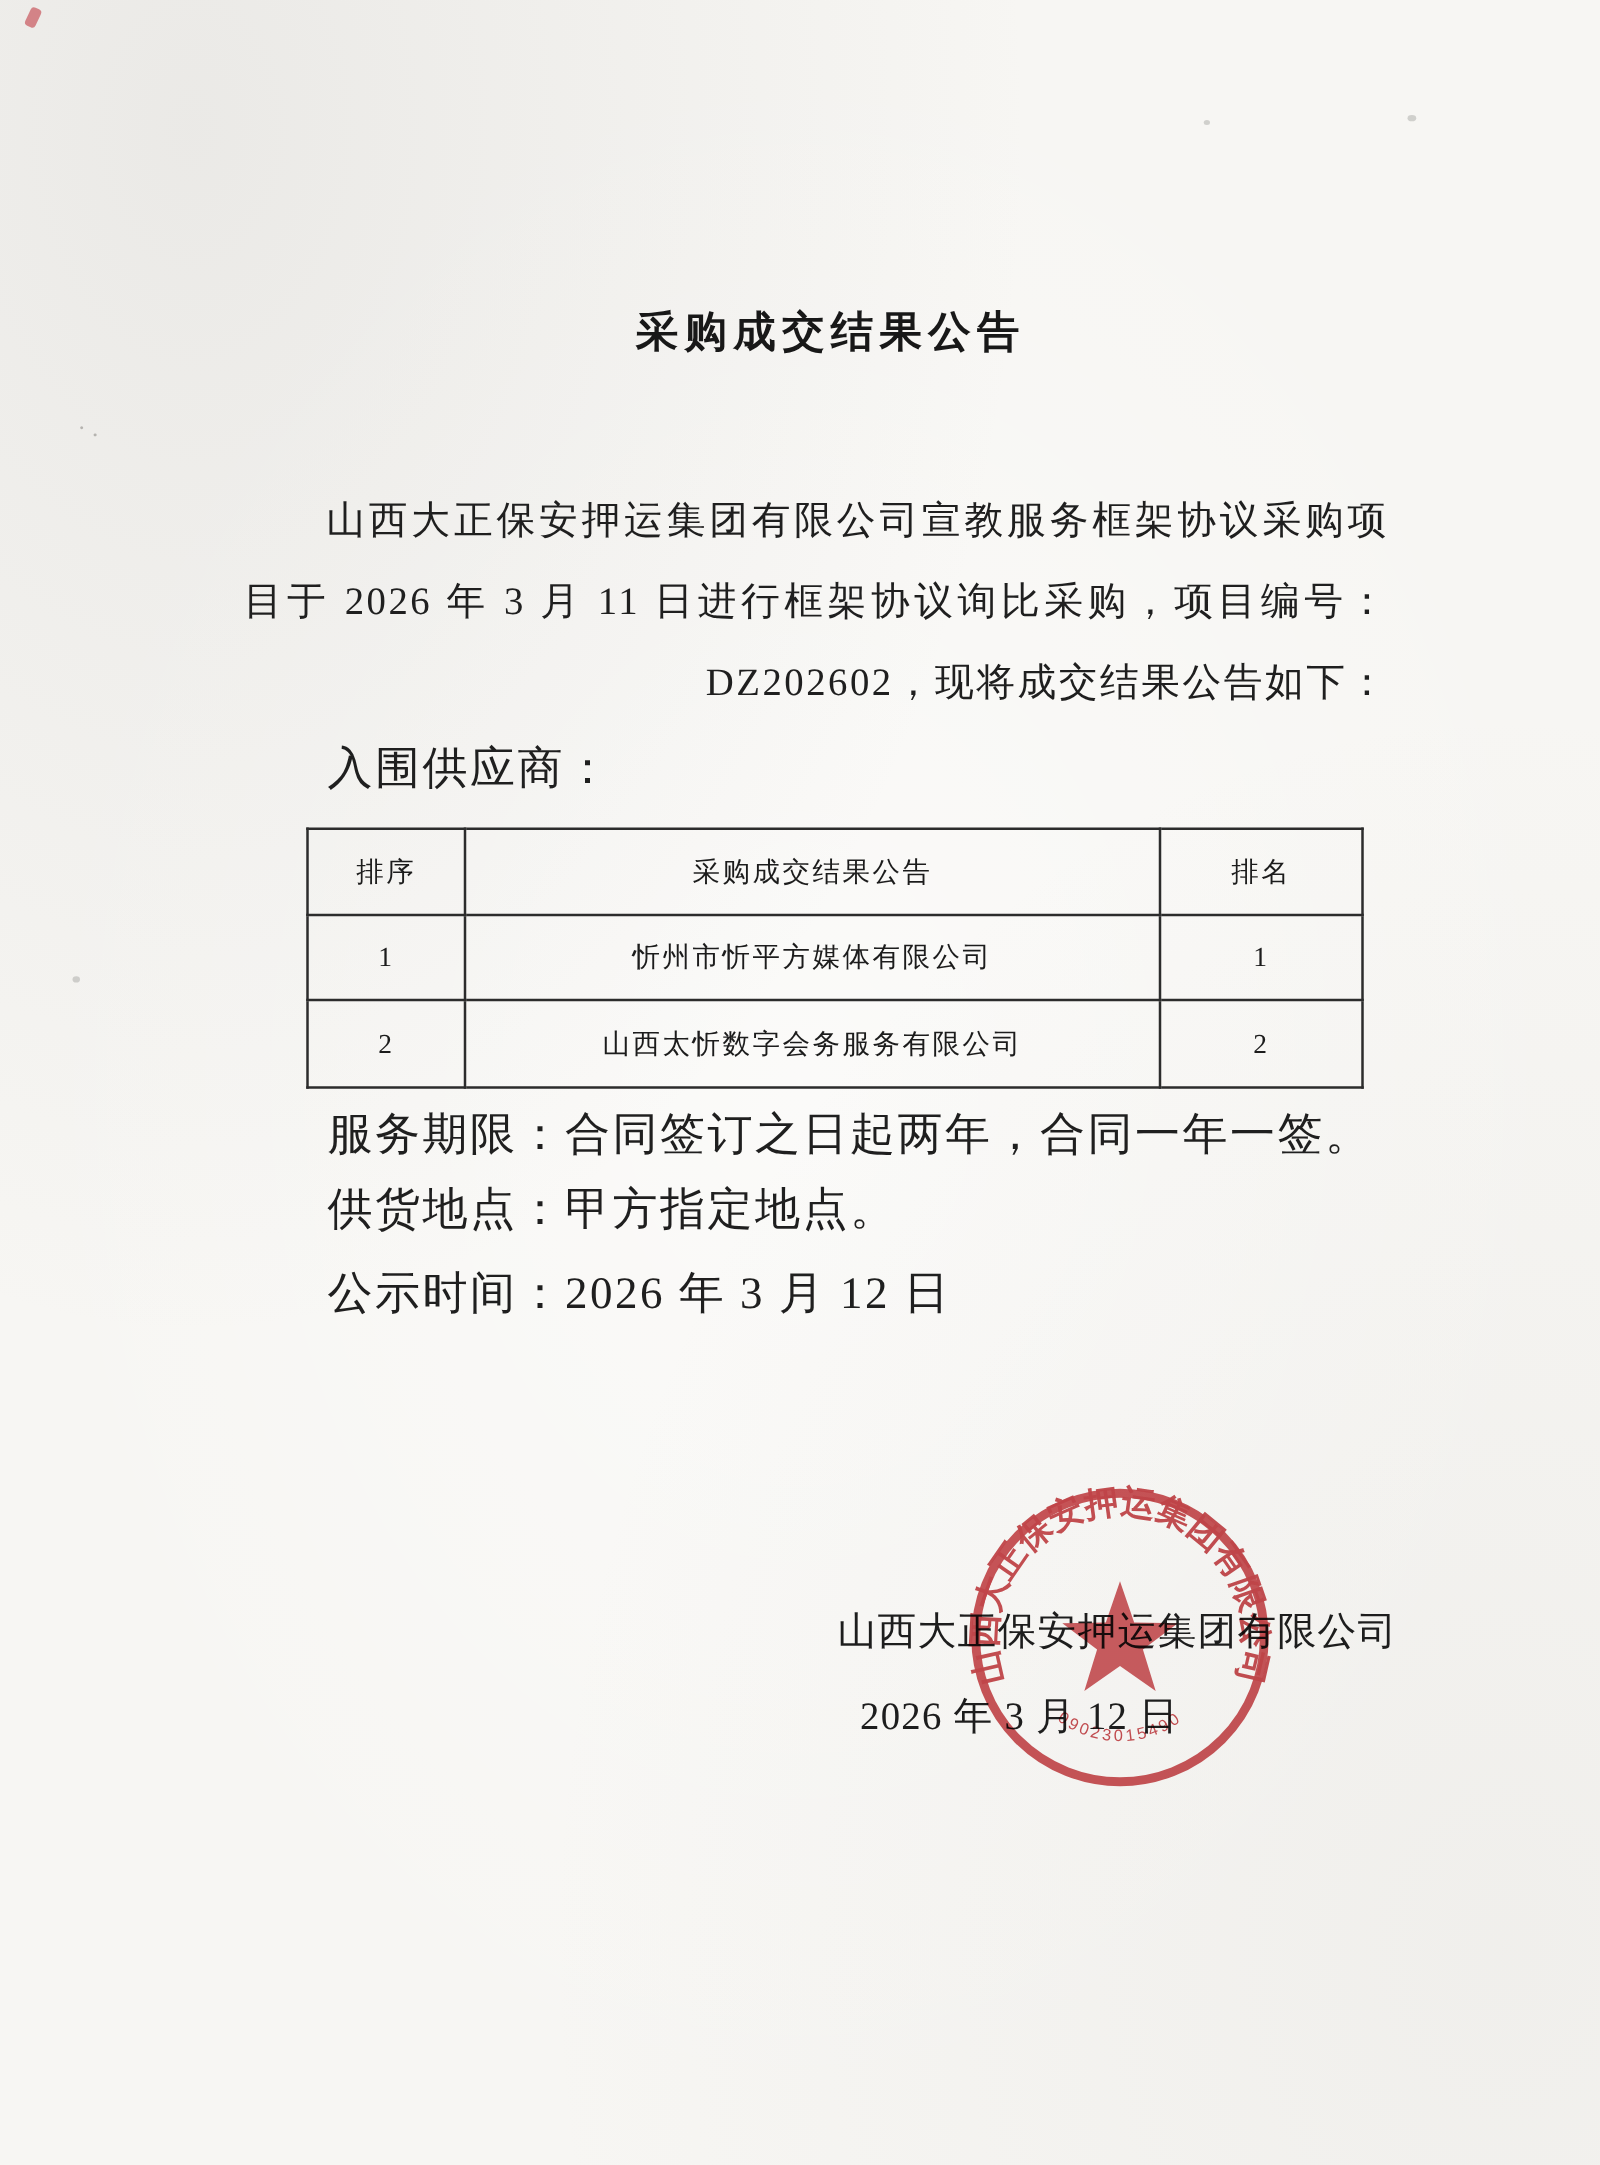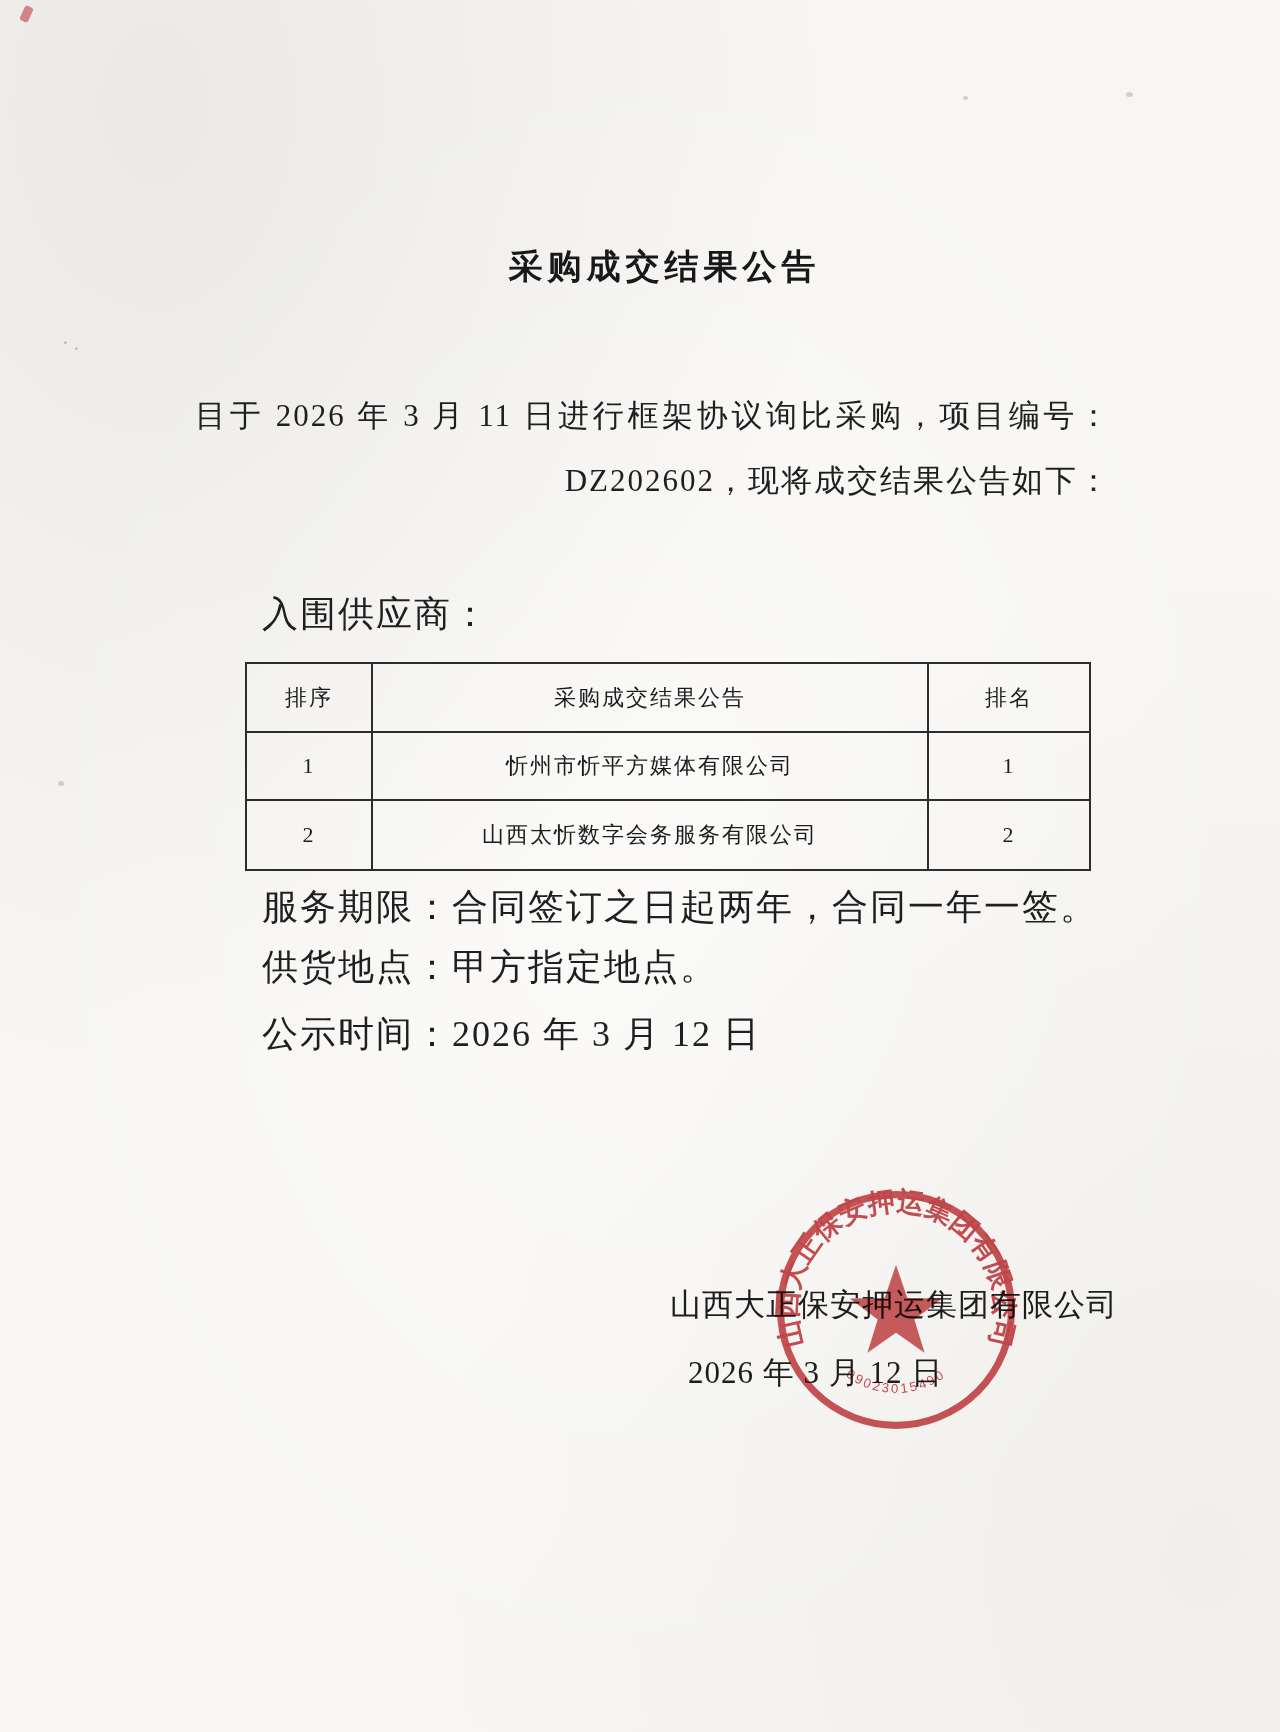--- a/index.html
+++ b/index.html
@@ -69,20 +69,21 @@
   <div class="speck red" style="left:22px;top:6px;width:9px;height:16px;transform:rotate(25deg);border-radius:3px;"></div>
   <div class="speck gray" style="left:1126px;top:92px;width:7px;height:5px;"></div>
   <div class="smudge" style="left:62px;top:332px;">· .</div>
   <div class="speck gray" style="left:58px;top:781px;width:6px;height:5px;"></div>
   <div class="smudge" style="left:93px;top:1718px;">.</div>
   <div class="speck gray" style="left:963px;top:96px;width:5px;height:4px;"></div>
 
   <div class="doc-title">采购成交结果公告</div>
 
   <div class="para">
+    <div class="pline just indent">山西大正保安押运集团有限公司宣教服务框架协议采购项</div>
     <div class="pline just">目于 2026 年 3 月 11 日进行框架协议询比采购，项目编号：</div>
     <div class="pline">DZ202602，现将成交结果公告如下：</div>
   </div>
 
   <div class="label-line" style="top:596px;">入围供应商：</div>
 
   <table class="suppliers">
     <colgroup>
       <col style="width:126px">
         <col style="width:556px">

